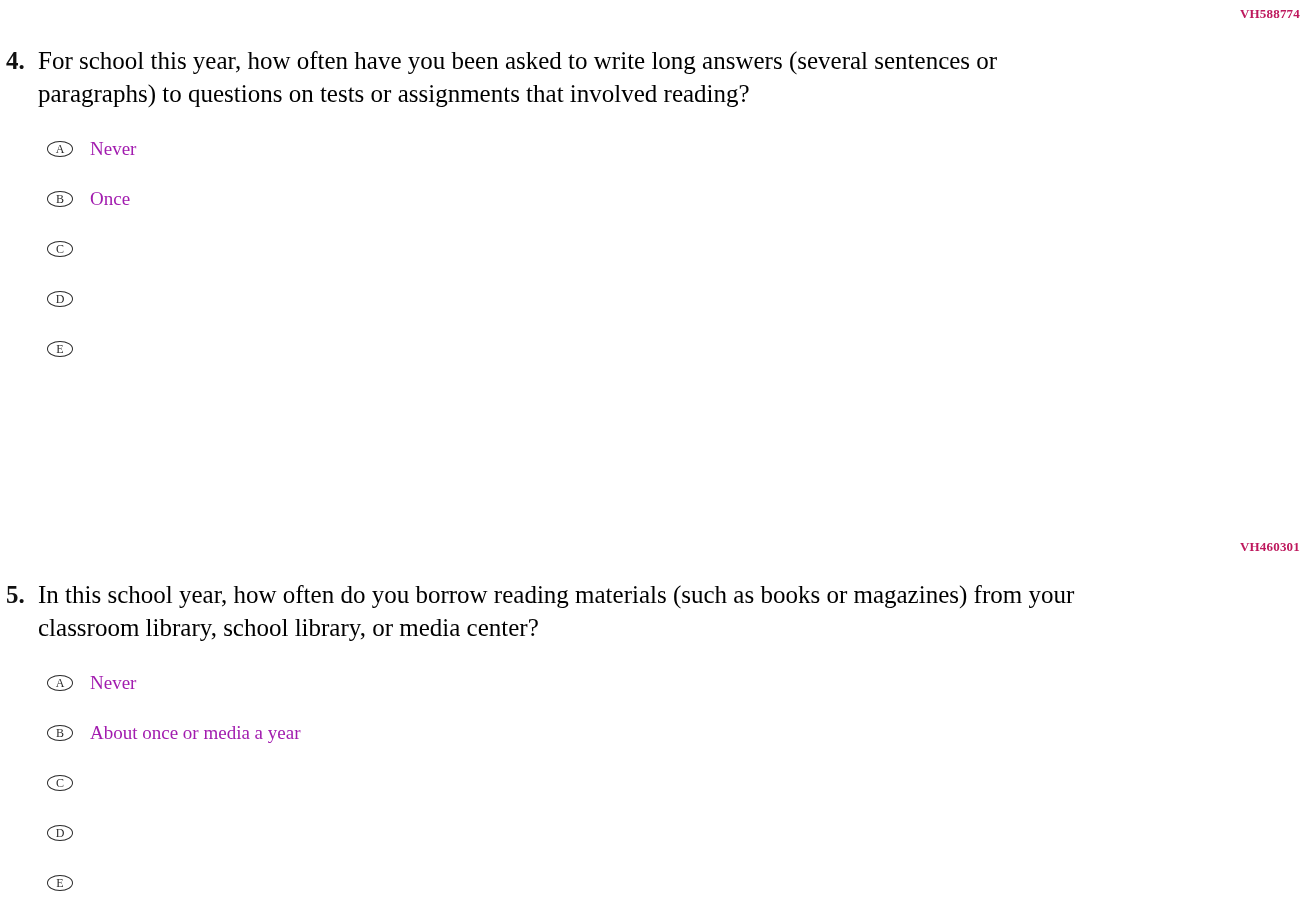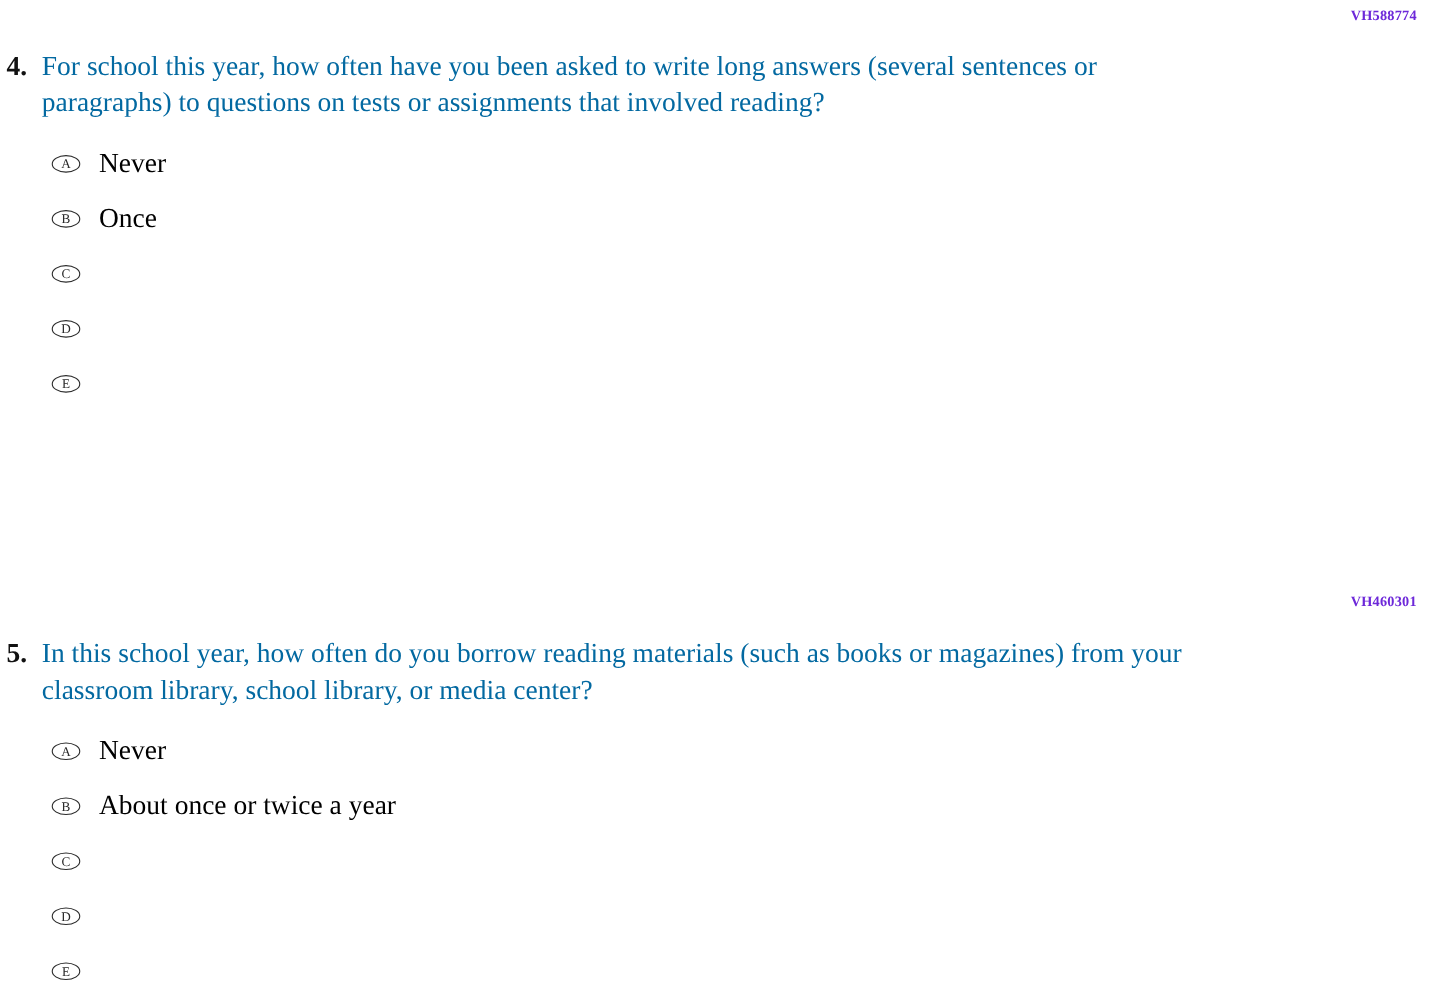--- a/index.html
+++ b/index.html
@@ -16,26 +16,26 @@
     overflow: hidden;
   }
   .page {
     position: relative;
     width: 1308px;
     height: 912px;
     box-sizing: border-box;
   }
   .item-code {
     position: absolute;
-    right: 20px;
+    right: 8px;
     font-family: "Liberation Serif", serif;
     font-size: 13px;
     font-weight: 600;
     letter-spacing: 0.2px;
-    color: #6d28d9;
+    color: #be185d;
     white-space: nowrap;
     text-align: right;
   }
   .question-block {
     position: absolute;
     left: 0;
     width: 1180px;
   }
   .q-head {
     display: flex;
@@ -48,21 +48,21 @@
     padding-left: 6px;
     box-sizing: border-box;
     font-size: 25px;
     font-weight: bold;
     line-height: 33px;
     color: #111;
   }
   .q-text {
     font-size: 25px;
     line-height: 33px;
-    color: #0369a1;
+    color: #000000;
     max-width: 1070px;
   }
   .options {
     margin-top: 14px;
     padding-left: 44px;
   }
   .option-row {
     display: flex;
     align-items: center;
     height: 50px;
@@ -91,23 +91,23 @@
     top: 0;
     width: 32px;
     height: 22px;
     line-height: 22px;
     text-align: center;
     font-family: "Liberation Serif", serif;
     font-size: 12px;
     color: #2a2a2a;
   }
   .option-label {
-    font-size: 25px;
+    font-size: 19px;
     line-height: 30px;
-    color: #000000;
+    color: #a21caf;
     white-space: nowrap;
   }
   #q4 { top: 44px; }
   #q5 { top: 578px; }
   #code4 { top: 6px; }
   #code5 { top: 539px; }
 </style>
 </head>
 <body>
 
@@ -177,21 +177,21 @@
           <span class="ltr">A</span>
         </span>
         <span class="option-label">Never</span>
       </div>
 
       <div class="option-row">
         <span class="bubble">
           <span class="ell"></span>
           <span class="ltr">B</span>
         </span>
-        <span class="option-label">About once or twice a year</span>
+        <span class="option-label">About once or media a year</span>
       </div>
 
       <div class="option-row">
         <span class="bubble">
           <span class="ell"></span>
           <span class="ltr">C</span>
         </span>
       </div>
 
       <div class="option-row">

